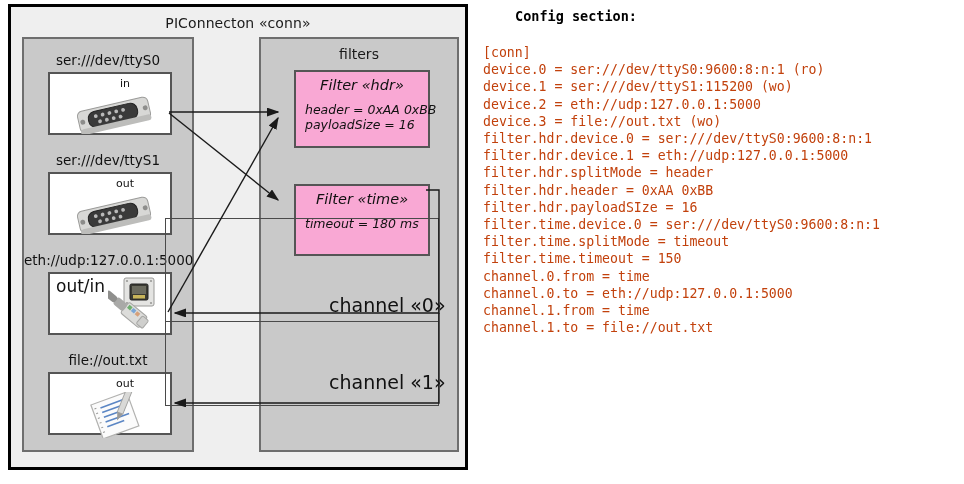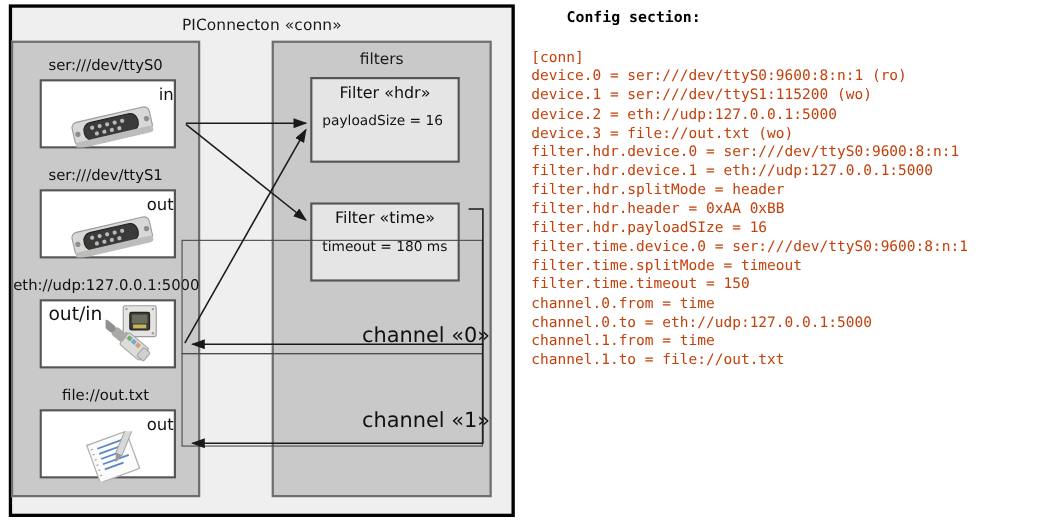--- a/index.html
+++ b/index.html
@@ -39,20 +39,21 @@
     font-size: 14px;
     color: #1a1a1a;
     letter-spacing: 0.1px;
   }
 
   .panel {
     position: absolute;
     background: #c9c9c9;
     border: 2px solid #6e6e6e;
     box-sizing: border-box;
+    margin-left: 12px;
   }
 
   .panel-devices {
     left: 10px; top: 37px;
     width: 172px; height: 415px;
   }
 
   .panel-filters {
     left: 247px; top: 37px;
     width: 200px; height: 415px;
@@ -78,44 +79,45 @@
 
   .dev-box {
     position: absolute;
     background: #ffffff;
     border: 2px solid #555555;
     box-sizing: border-box;
   }
 
   .dev-box-name {
     position: absolute;
-    left: 0; top: 3px;
+    left: 15px; top: 3px;
     width: 100%;
-    text-align: right;
-    font-size: 15px;
+    text-align: center;
+    font-size: 11px;
     color: #111;
   }
   .dev-box-name.left-align {
     text-align: left;
     left: 6px;
     width: auto;
     font-size: 17px;
     top: 2px;
   }
 
   .dev-icon {
     position: absolute;
   }
 
   
   .filter-box {
     position: absolute;
-    background: #e5e5e5;
+    background: #f9a8d4;
     border: 2px solid #555555;
     box-sizing: border-box;
+    font-style: italic;
   }
   .filter-title {
     position: absolute;
     left: 0; top: 5px;
     width: 100%;
     text-align: center;
     font-size: 14.5px;
     color: #111;
   }
   .filter-props {
@@ -296,20 +298,21 @@
       </span>
     </div>
   </div>
 
   <div class="panel panel-filters">
     <div class="panel-title">filters</div>
 
     <div class="filter-box" style="left:33px; top:31px; width:136px; height:78px;">
       <div class="filter-title">Filter «hdr»</div>
       <div class="filter-props">
+        <div>header = 0xAA 0xBB</div>
         <div>payloadSize = 16</div>
       </div>
     </div>
 
     <div class="filter-box" style="left:33px; top:145px; width:136px; height:72px;padding-left:18px;">
       <div class="filter-title">Filter «time»</div>
       <div class="filter-props">
         <div>timeout = 180 ms</div>
       </div>
     </div>

